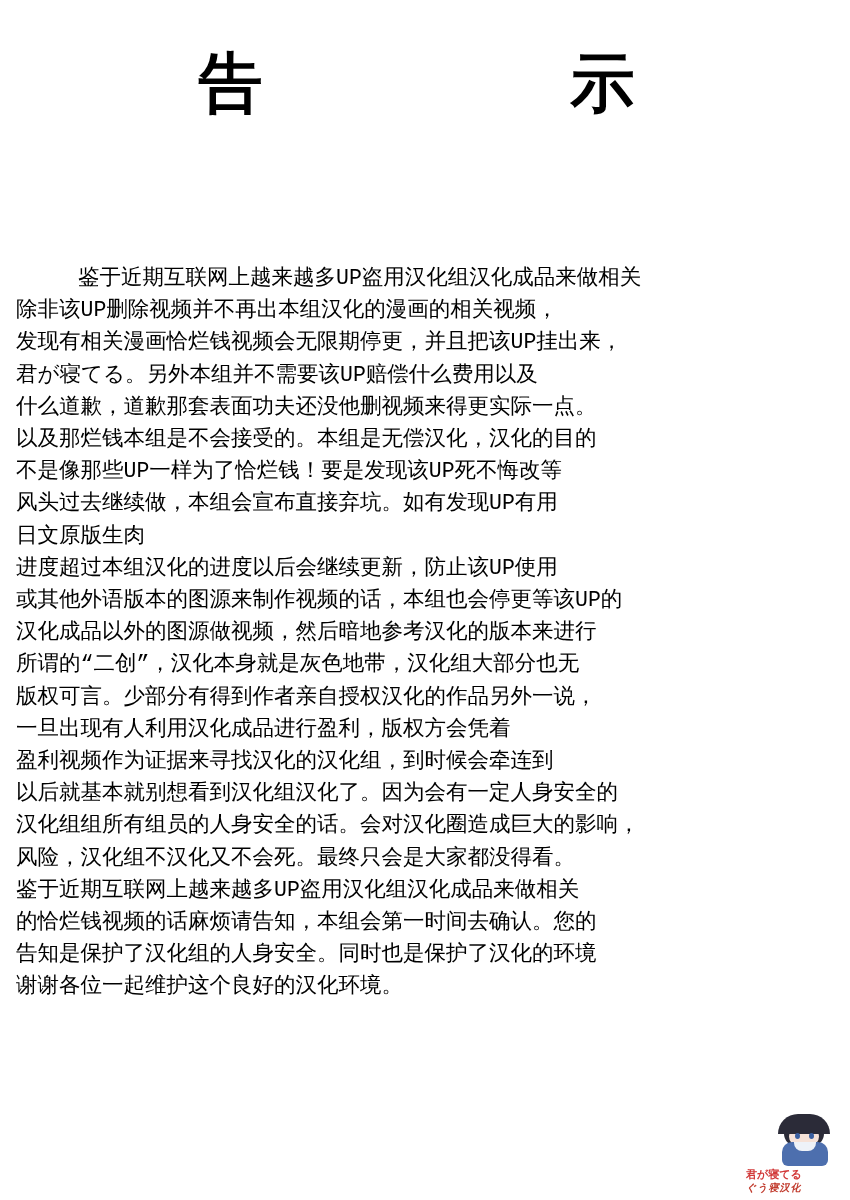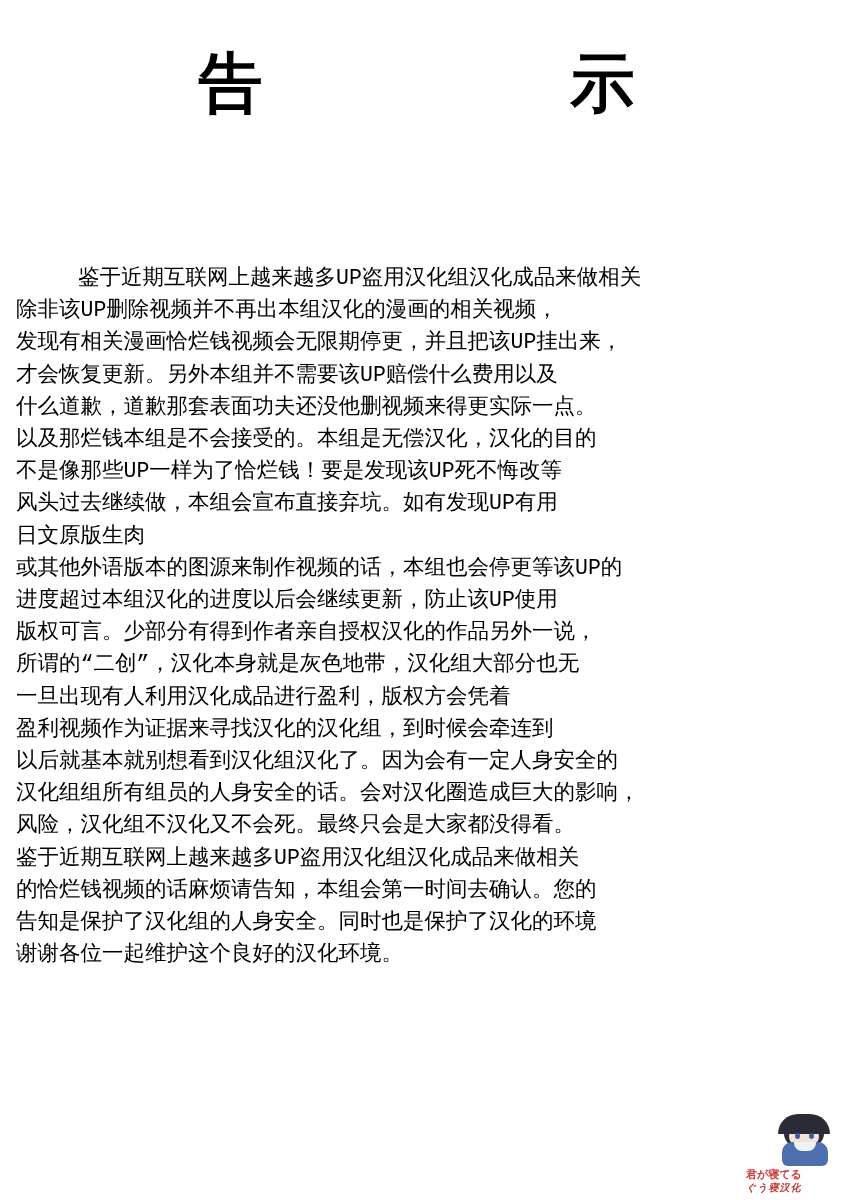--- a/index.html
+++ b/index.html
@@ -138,30 +138,31 @@
 <body>
 
 <div class="page">
 
   <div class="notice-title">告　　示</div>
 
   <div class="body-block">
     <div class="body-line indent">鉴于近期互联网上越来越多UP盗用汉化组汉化成品来做相关</div>
     <div class="body-line">除非该UP删除视频并不再出本组汉化的漫画的相关视频，</div>
     <div class="body-line">发现有相关漫画恰烂钱视频会无限期停更，并且把该UP挂出来，</div>
-    <div class="body-line">才会恢复更新。另外本组并不需要该UP赔偿什么费用以及</div>
+    <div class="body-line">君が寝てる。另外本组并不需要该UP赔偿什么费用以及</div>
     <div class="body-line">什么道歉，道歉那套表面功夫还没他删视频来得更实际一点。</div>
     <div class="body-line">以及那烂钱本组是不会接受的。本组是无偿汉化，汉化的目的</div>
     <div class="body-line">不是像那些UP一样为了恰烂钱！要是发现该UP死不悔改等</div>
     <div class="body-line">风头过去继续做，本组会宣布直接弃坑。如有发现UP有用</div>
     <div class="body-line">日文原版生肉</div>
+    <div class="body-line">进度超过本组汉化的进度以后会继续更新，防止该UP使用</div>
     <div class="body-line">或其他外语版本的图源来制作视频的话，本组也会停更等该UP的</div>
-    <div class="body-line">进度超过本组汉化的进度以后会继续更新，防止该UP使用</div>
+    <div class="body-line">汉化成品以外的图源做视频，然后暗地参考汉化的版本来进行</div>
+    <div class="body-line">所谓的“二创”，汉化本身就是灰色地带，汉化组大部分也无</div>
     <div class="body-line">版权可言。少部分有得到作者亲自授权汉化的作品另外一说，</div>
-    <div class="body-line">所谓的“二创”，汉化本身就是灰色地带，汉化组大部分也无</div>
     <div class="body-line">一旦出现有人利用汉化成品进行盈利，版权方会凭着</div>
     <div class="body-line">盈利视频作为证据来寻找汉化的汉化组，到时候会牵连到</div>
     <div class="body-line">以后就基本就别想看到汉化组汉化了。因为会有一定人身安全的</div>
     <div class="body-line">汉化组组所有组员的人身安全的话。会对汉化圈造成巨大的影响，</div>
     <div class="body-line">风险，汉化组不汉化又不会死。最终只会是大家都没得看。</div>
     <div class="body-line">鉴于近期互联网上越来越多UP盗用汉化组汉化成品来做相关</div>
     <div class="body-line">的恰烂钱视频的话麻烦请告知，本组会第一时间去确认。您的</div>
     <div class="body-line">告知是保护了汉化组的人身安全。同时也是保护了汉化的环境</div>
     <div class="body-line">谢谢各位一起维护这个良好的汉化环境。</div>
   </div>

